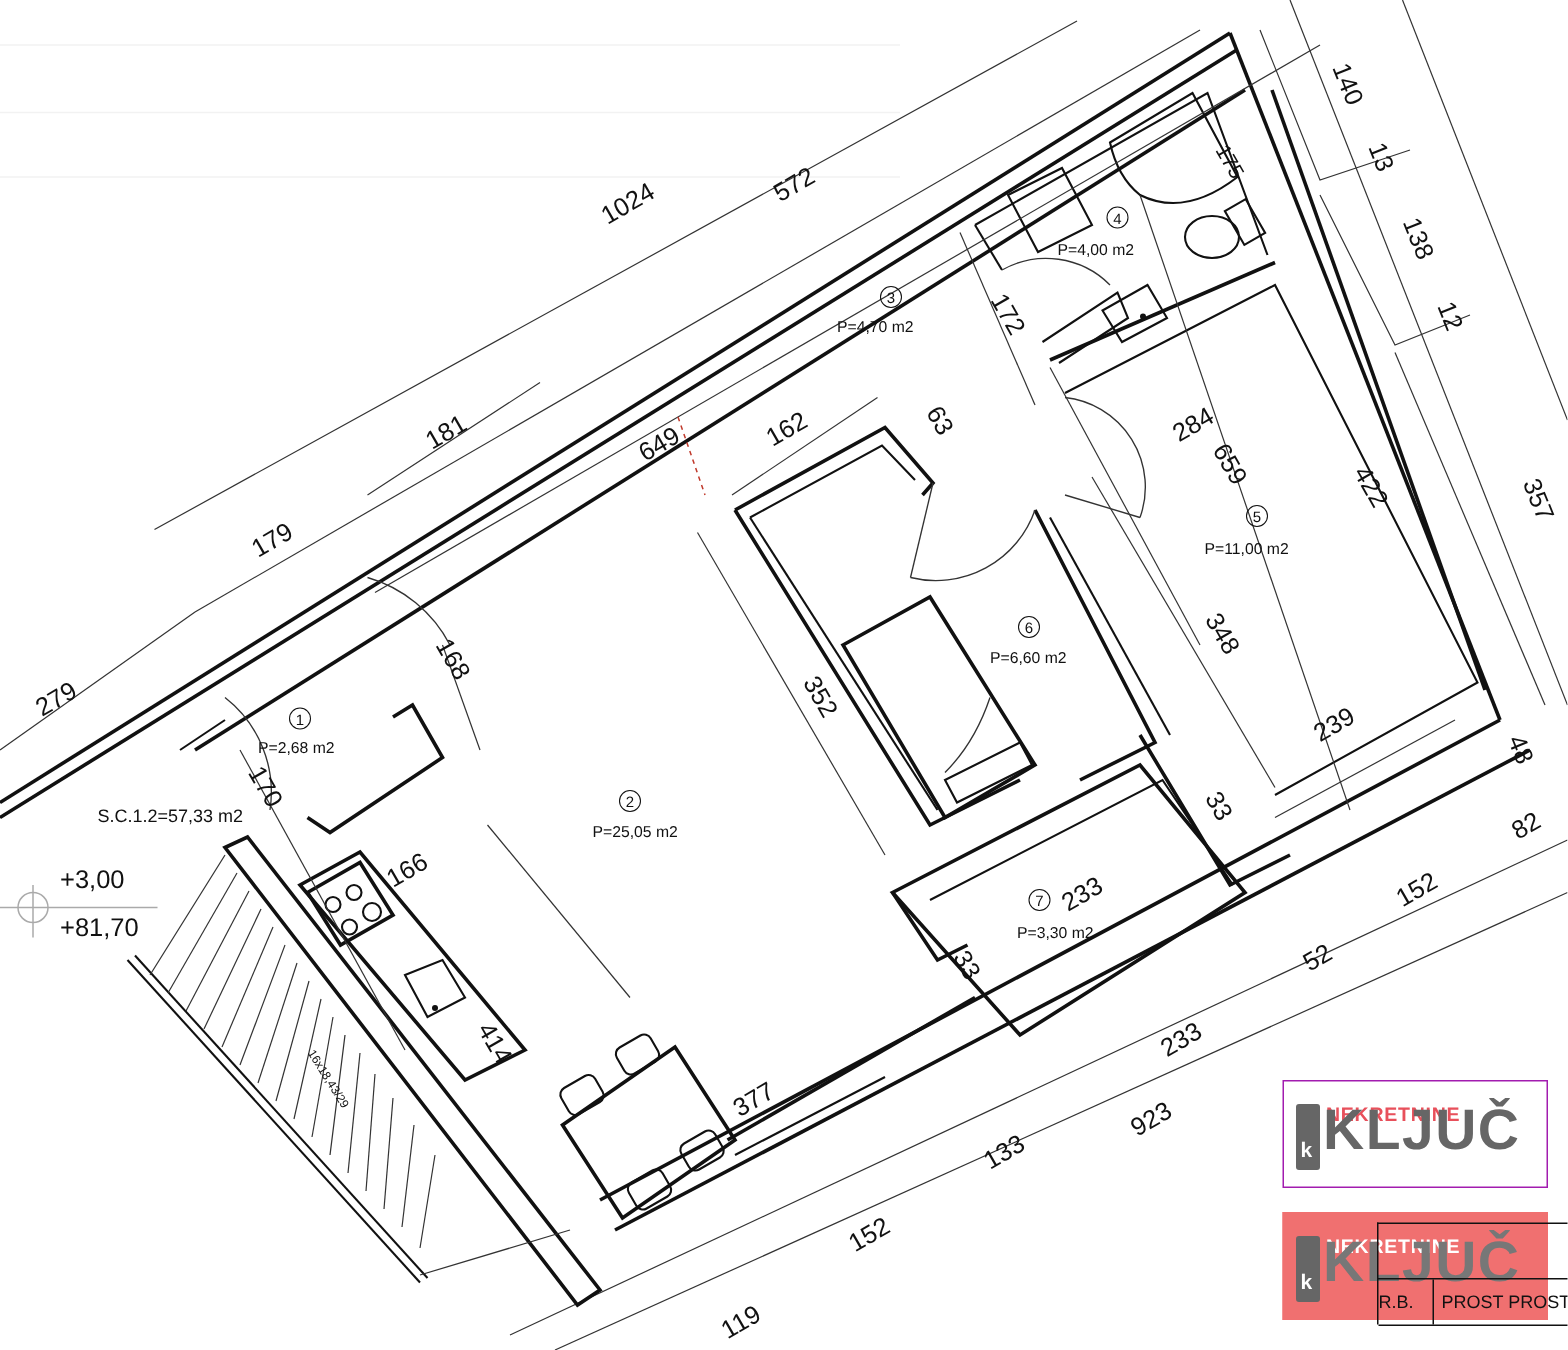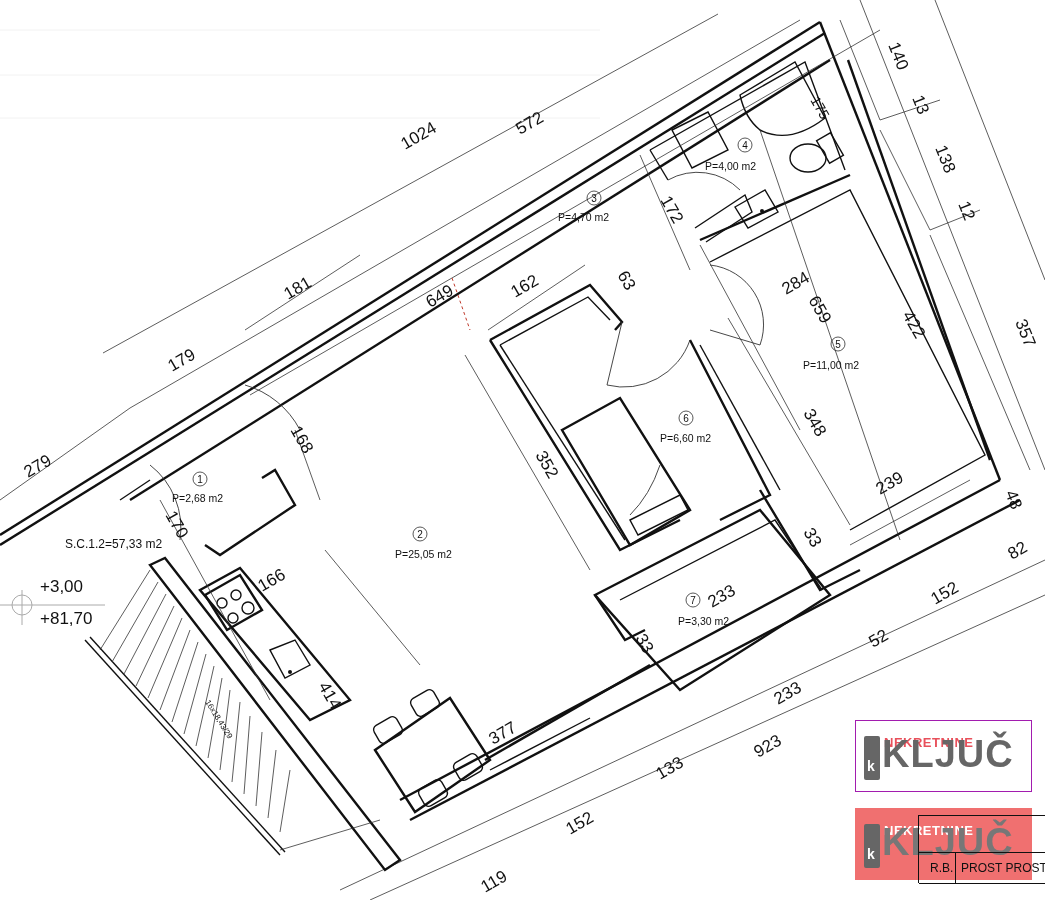--- a/index.html
+++ b/index.html
@@ -302,17 +302,17 @@
   <div class="logo-main">KLJUČ</div>
 </div>
 <div class="logo-box red">
   <div class="logo-key"></div>
   <div class="logo-top">NEKRETNINE</div>
   <div class="logo-main">KLJUČ</div>
 </div>
 
 <div class="table-top"></div>
 <div class="table-frag">
-  <span class="cell" style="left:11px">R.B.</span>
+  <span class="cell" style="left:0">R.B.</span>
   <span class="sep"></span>
   <span class="cell" style="left:42px">PROST PROST</span>
   <div class="row2"></div>
 </div>
 
 </body></html>

